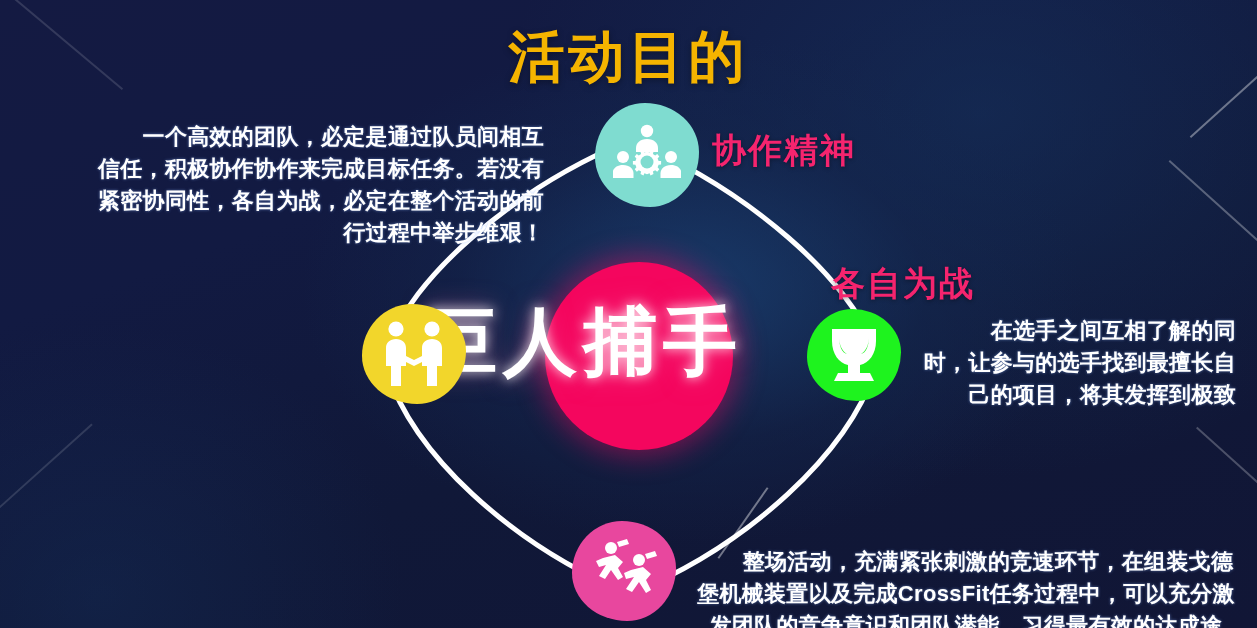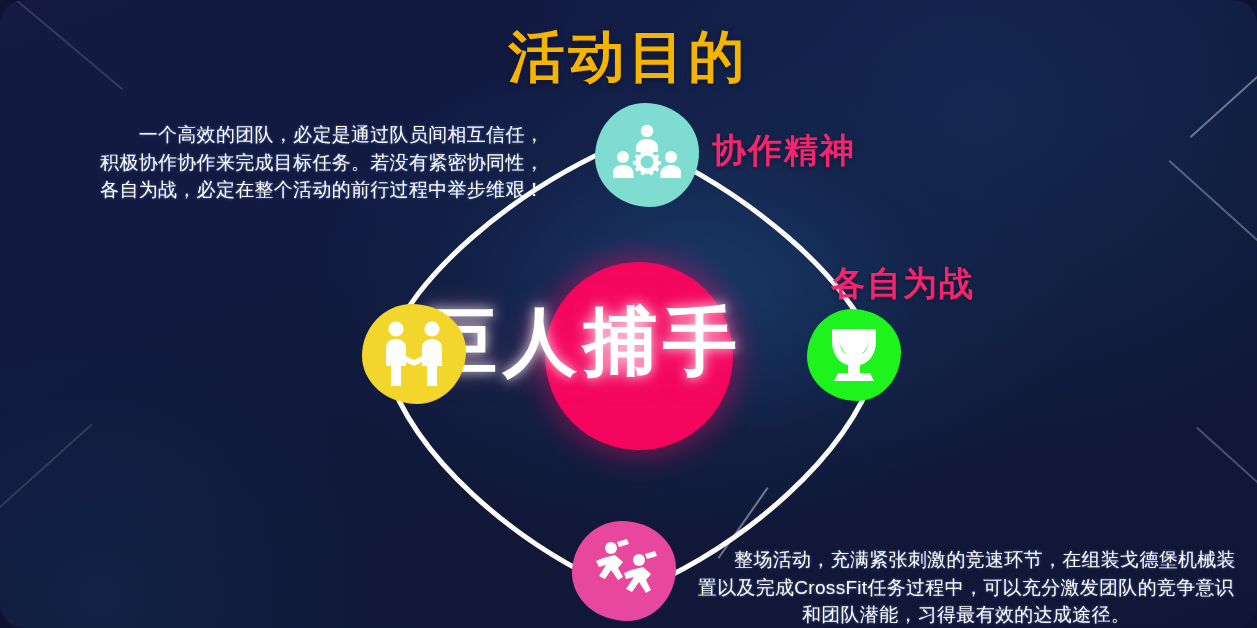--- a/index.html
+++ b/index.html
@@ -17,21 +17,20 @@
   #stage {
     position: relative;
     width: 1257px;
     height: 628px;
     overflow: hidden;
     background:
       radial-gradient(ellipse 520px 340px at 55% 46%, rgba(26,63,112,0.85) 0%, rgba(20,40,80,0.45) 45%, rgba(16,24,56,0.0) 75%),
       radial-gradient(ellipse 680px 520px at 78% 18%, rgba(22,52,96,0.55) 0%, rgba(17,28,62,0.0) 70%),
       radial-gradient(ellipse 420px 380px at 8% 95%, rgba(20,44,86,0.45) 0%, rgba(15,22,52,0.0) 72%),
       linear-gradient(160deg, #141a42 0%, #121a42 30%, #101838 60%, #111636 100%);
-    border-radius: 24px;
   }
 
   
   .slash {
     position: absolute;
     background: rgba(255,255,255,0.55);
     transform-origin: center;
   }
 
   
@@ -124,22 +123,22 @@
     text-shadow: 0 1px 4px rgba(0,0,0,0.4);
   }
   #label-top    { left: 712px; top: 128px; }
   #label-left   { left: 224px; top: 262px; }
   #label-right  { left: 831px; top: 261px; }
   #label-bottom { left: 395px; top: 543px; }
 
   
   .para {
     position: absolute;
-    font-size: 19px;
-    font-weight: normal;
+    font-size: 22px;
+    font-weight: bold;
     color: #ffffff;
     line-height: 1.45;
     letter-spacing: 0.3px;
     text-shadow: 0 0 3px rgba(140,180,255,0.55);
   }
   #para-top {
     left: 82px; top: 121px;
     width: 462px;
     text-align: right;
     text-indent: 2em;
@@ -219,20 +218,21 @@
   <div class="node" id="node-right">
     <svg width="56" height="58" viewBox="0 0 56 58">
       <g fill="#ffffff">
         <path d="M6 3h44v12c0 13-7 22-16 24v8h10l4 8H8l4-8h10v-8C13 37 6 28 6 15z"></path>
       </g>
       <path d="M13 10c0 9 3 15 8 18-5-1-8-8-8-18z" fill="#1ef31e"></path>
       <path d="M43 10c0 9-3 15-8 18 5-1 8-8 8-18z" fill="#1ef31e"></path>
     </svg>
   </div>
   <div class="cat-label" id="label-right">各自为战</div>
+  <div class="para" id="para-right">在选手之间互相了解的同时，让参与的选手找到最擅长自己的项目，将其发挥到极致</div>
 
   <div class="node" id="node-bottom">
     <svg width="74" height="66" viewBox="0 0 74 66">
       <g fill="#ffffff">
 
         <circle cx="24" cy="10" r="6"></circle>
         <path d="M16 20l12-3 8 7-5 6 5 9-5 3-7-10-6 9-6-3 7-11-7 2-3-6z"></path>
         <path d="M30 4l10-3 2 5-10 3z"></path>
 
         <circle cx="52" cy="22" r="6"></circle>

